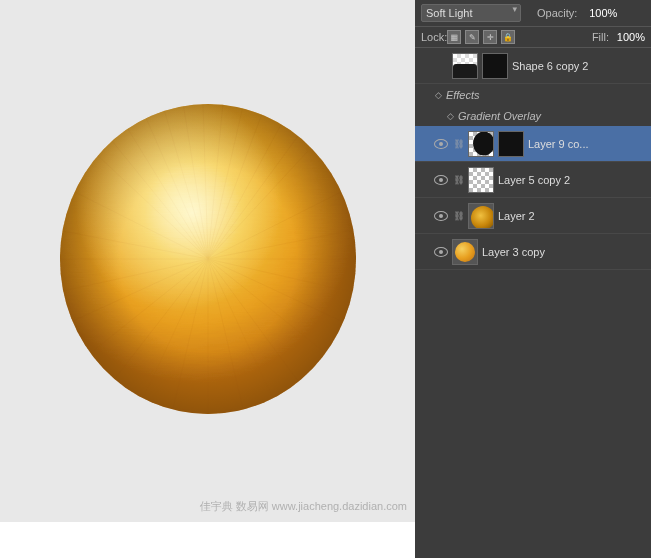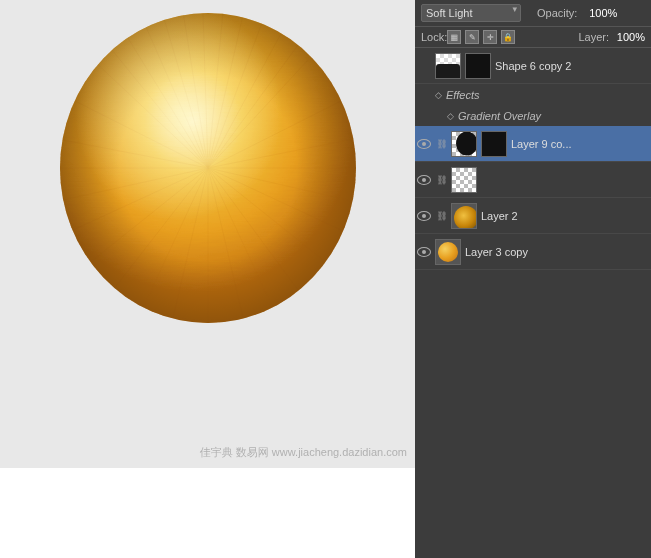--- a/index.html
+++ b/index.html
@@ -9,25 +9,26 @@
       overflow: hidden;
       font-family: Arial, sans-serif;
       font-size: 12px;
       background: #fff;
       display: flex;
     }
 
     
     .canvas-area {
       width: 415px;
-      height: 468px;
+      height: 522px;
       background: #e8e8e8;
       position: relative;
       overflow: hidden;
       display: flex;
+      align-items: center;
       justify-content: center;
     }
 
     .fur-ball {
       width: 330px;
       height: 340px;
       position: relative;
     }
 
     .fur-ball svg {
@@ -137,21 +138,21 @@
     .layers-list {
       flex: 1;
       overflow-y: auto;
       overflow-x: hidden;
     }
 
     .layer-row {
       display: flex;
       align-items: center;
       height: 36px;
-      padding: 0 0;
+      padding: 0 17px;
       border-bottom: 1px solid #484848;
       cursor: pointer;
       position: relative;
     }
 
     .layer-row.selected {
       background: #4a6fa5;
     }
 
     .layer-row.effects-row {
@@ -413,21 +414,21 @@
   </div>
 
   <div class="panel-lock-bar">
     <span class="lock-label">Lock:</span>
     <div class="lock-icons">
       <div class="lock-icon">▦</div>
       <div class="lock-icon">✎</div>
       <div class="lock-icon">✛</div>
       <div class="lock-icon">🔒</div>
     </div>
-    <span class="fill-label">Layer:</span>
+    <span class="fill-label">Fill:</span>
     <span class="fill-value">100%</span>
   </div>
 
   <div class="layers-list">
 
     <div class="layer-row">
       <div class="no-eye-space"></div>
       <div class="layer-thumbnail thumb-white" style="position:relative;">
         <div class="checker-bg" style="opacity:0.5;"></div>
         <div class="thumb-dark-shape" style="background:#1a1a1a; position:absolute; bottom:0; left:0; right:0; height:55%; border-radius:3px 3px 0 0;"></div>
@@ -465,20 +466,21 @@
     <div class="layer-row">
       <div class="eye-icon">
         <div class="eye-symbol">
             <div class="eye-dot"></div>
           </div>
       </div>
       <div class="layer-link-icon" style="font-size:9px;">⛓</div>
       <div class="layer-thumbnail" style="position:relative; overflow:hidden;">
         <div class="checker-bg"></div>
       </div>
+      <span class="layer-name">Layer 5 copy 2</span>
     </div>
 
     <div class="layer-row">
       <div class="eye-icon">
         <div class="eye-symbol">
             <div class="eye-dot"></div>
           </div>
       </div>
       <div class="layer-link-icon" style="font-size:9px;">⛓</div>
       <div class="layer-thumbnail" style="position:relative; overflow:hidden; background:#555;">

